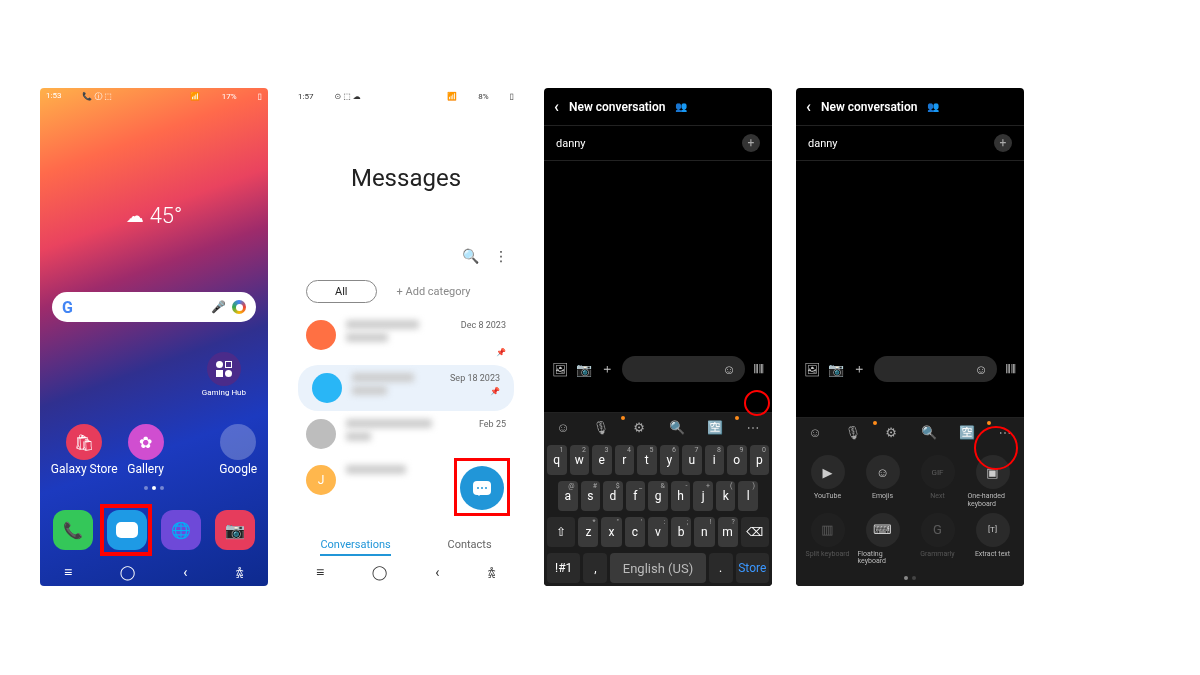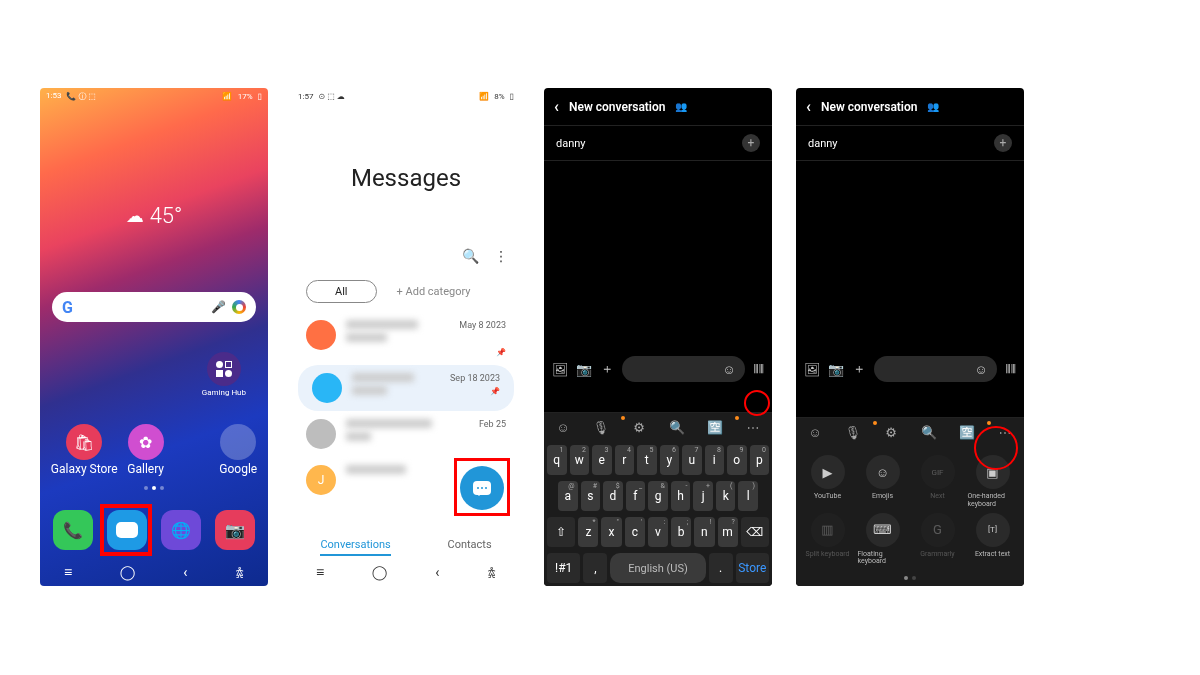--- a/index.html
+++ b/index.html
@@ -2,21 +2,21 @@
 <html><head>
 <meta charset="utf-8">
 <style>
   * { box-sizing: border-box; margin: 0; padding: 0; font-family: -apple-system, Roboto, sans-serif; }
   body { width: 1200px; height: 675px; background: #fff; display: flex; gap: 24px; padding: 88px 40px 0 40px; }
   .phone { width: 228px; height: 498px; position: relative; border-radius: 4px; overflow: hidden; flex-shrink: 0; }
 
   
   .home { background: linear-gradient(160deg,#ffb14a 0%,#ff6a4b 15%,#e9435f 28%,#9e2b6b 38%,#30308f 55%,#1c3abf 70%,#0e2a8e 100%); color: #fff; }
   .statusbar { height: 16px; padding: 2px 6px; display: flex; justify-content: space-between; align-items: center; font-size: 8px; }
-  .statusbar .left, .statusbar .right { display: flex; gap: 5px; }
+  .statusbar .left, .statusbar .right { display: flex; gap: 21px; }
   .weather { position: absolute; top: 115px; left: 50%; transform: translateX(-50%); display: flex; align-items: center; gap: 6px; font-size: 22px; font-weight: 300; }
   .weather-icon { font-size: 18px; }
   .searchbar { position: absolute; top: 204px; left: 12px; right: 12px; height: 30px; background: #fff; border-radius: 16px; display: flex; align-items: center; padding: 0 10px; gap: 6px; }
   .g-logo { font-weight: 700; }
   .g-logo span:nth-child(1){color:#4285F4}.g-logo span:nth-child(2){color:#EA4335}.g-logo span:nth-child(3){color:#FBBC05}.g-logo span:nth-child(4){color:#4285F4}.g-logo span:nth-child(5){color:#34A853}.g-logo span:nth-child(6){color:#EA4335}
   .searchbar .spacer { flex: 1; }
   .mic { color: #4285F4; font-size: 12px; }
   .lens { width: 14px; height: 14px; border-radius: 50%; background: conic-gradient(#4285F4,#EA4335,#FBBC05,#34A853,#4285F4); display: flex; align-items: center; justify-content: center; }
   .lens::after{content:"";width:7px;height:7px;border-radius:50%;background:#fff;}
   .gaming { position: absolute; top: 264px; right: 22px; display: flex; flex-direction: column; align-items: center; gap: 2px; }
@@ -94,21 +94,21 @@
   .compose .waves { font-size: 12px; color:#ccc; }
   .kbstrip { display: flex; justify-content: space-around; align-items: center; height: 30px; border-top: 1px solid #222; }
   .kbstrip .ic { color: #aaa; font-size: 13px; width:20px;text-align:center; }
   .kbstrip .ic .dot{position:absolute;width:4px;height:4px;border-radius:50%;background:#ff8c1a;margin-left:12px;margin-top:-4px}
   .keyboard { background: #1c1c1c; }
   .krow { display: flex; justify-content: center; gap: 3px; padding: 3px 3px; }
   .key { background: #3a3a3a; color: #fff; border-radius: 4px; height: 30px; display: flex; align-items: center; justify-content: center; font-size: 12px; position: relative; flex: 1; min-width: 0; }
   .key .sup { position: absolute; top: 1px; right: 3px; font-size: 7px; color: #aaa; }
   .key.dark2 { background: #2a2a2a; }
   .key.wide { flex: 1.4; }
-  .key.space { flex: 4; font-size: 11px; color: #bbb; border-radius: 10px; }
+  .key.space { flex: 4; font-size: 13px; color: #bbb; }
   .key.next { color: #3b97ff; }
   .krow.r2{padding-left:14px;padding-right:14px}
   .red-circle { position: absolute; border: 2.5px solid #ff0000; border-radius: 50%; pointer-events: none; }
 
   
   .toolgrid { display: grid; grid-template-columns: repeat(4,1fr); gap: 4px; padding: 8px 6px; }
   .tool { display: flex; flex-direction: column; align-items: center; gap: 4px; }
   .tool .circ { width: 34px; height: 34px; border-radius: 50%; background: #2a2a2a; display:flex;align-items:center;justify-content:center;color:#ccc;font-size:13px; }
   .tool.faded .circ { opacity:.35; }
   .tool .lbl { font-size: 7px; color:#bbb; line-height:1.1; max-width:50px; }
@@ -237,21 +237,21 @@
     <span class="addcat">+ Add category</span>
   </div>
   <div class="convlist">
     <div class="conv">
       <div class="av" style="background:#ff7043"></div>
       <div class="mid">
           <div class="name">x</div>
           <div class="preview">x</div>
         </div>
       <div class="right">
-          <span>May 8 2023</span>
+          <span>Dec 8 2023</span>
           <span class="badge" style="visibility:hidden">x</span>
           <span class="pin">📌</span>
         </div>
     </div>
     <div class="conv sel">
       <div class="av" style="background:#29b6f6"></div>
       <div class="mid">
           <div class="name">x</div>
           <div class="preview">x</div>
         </div>

